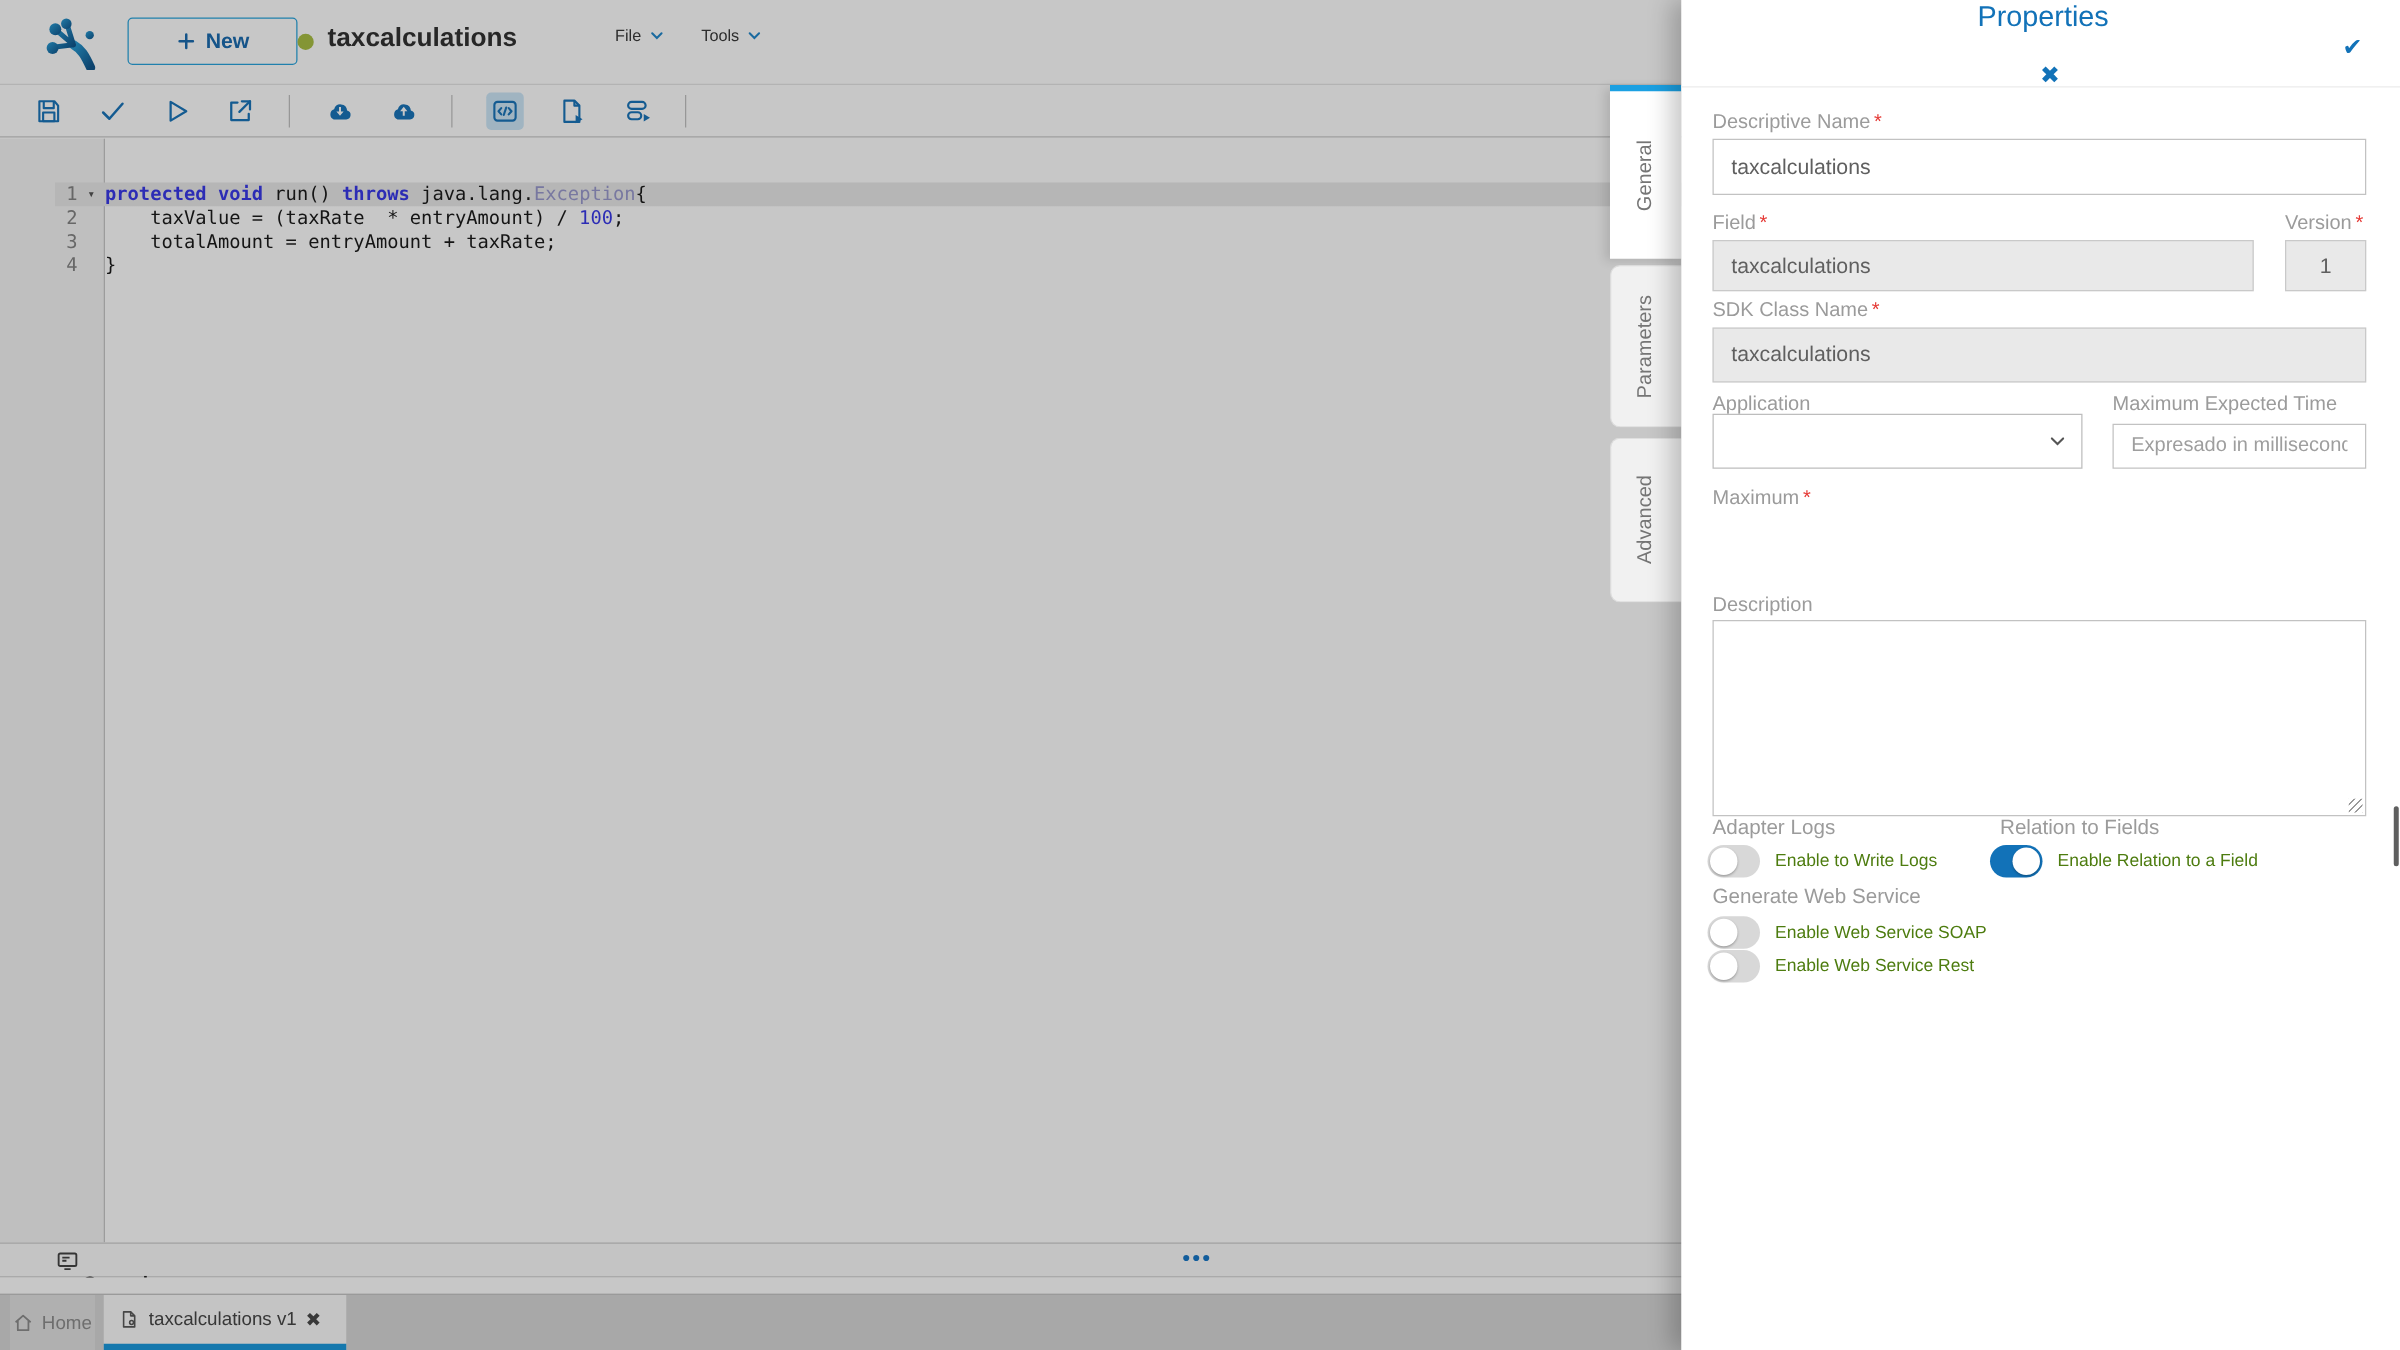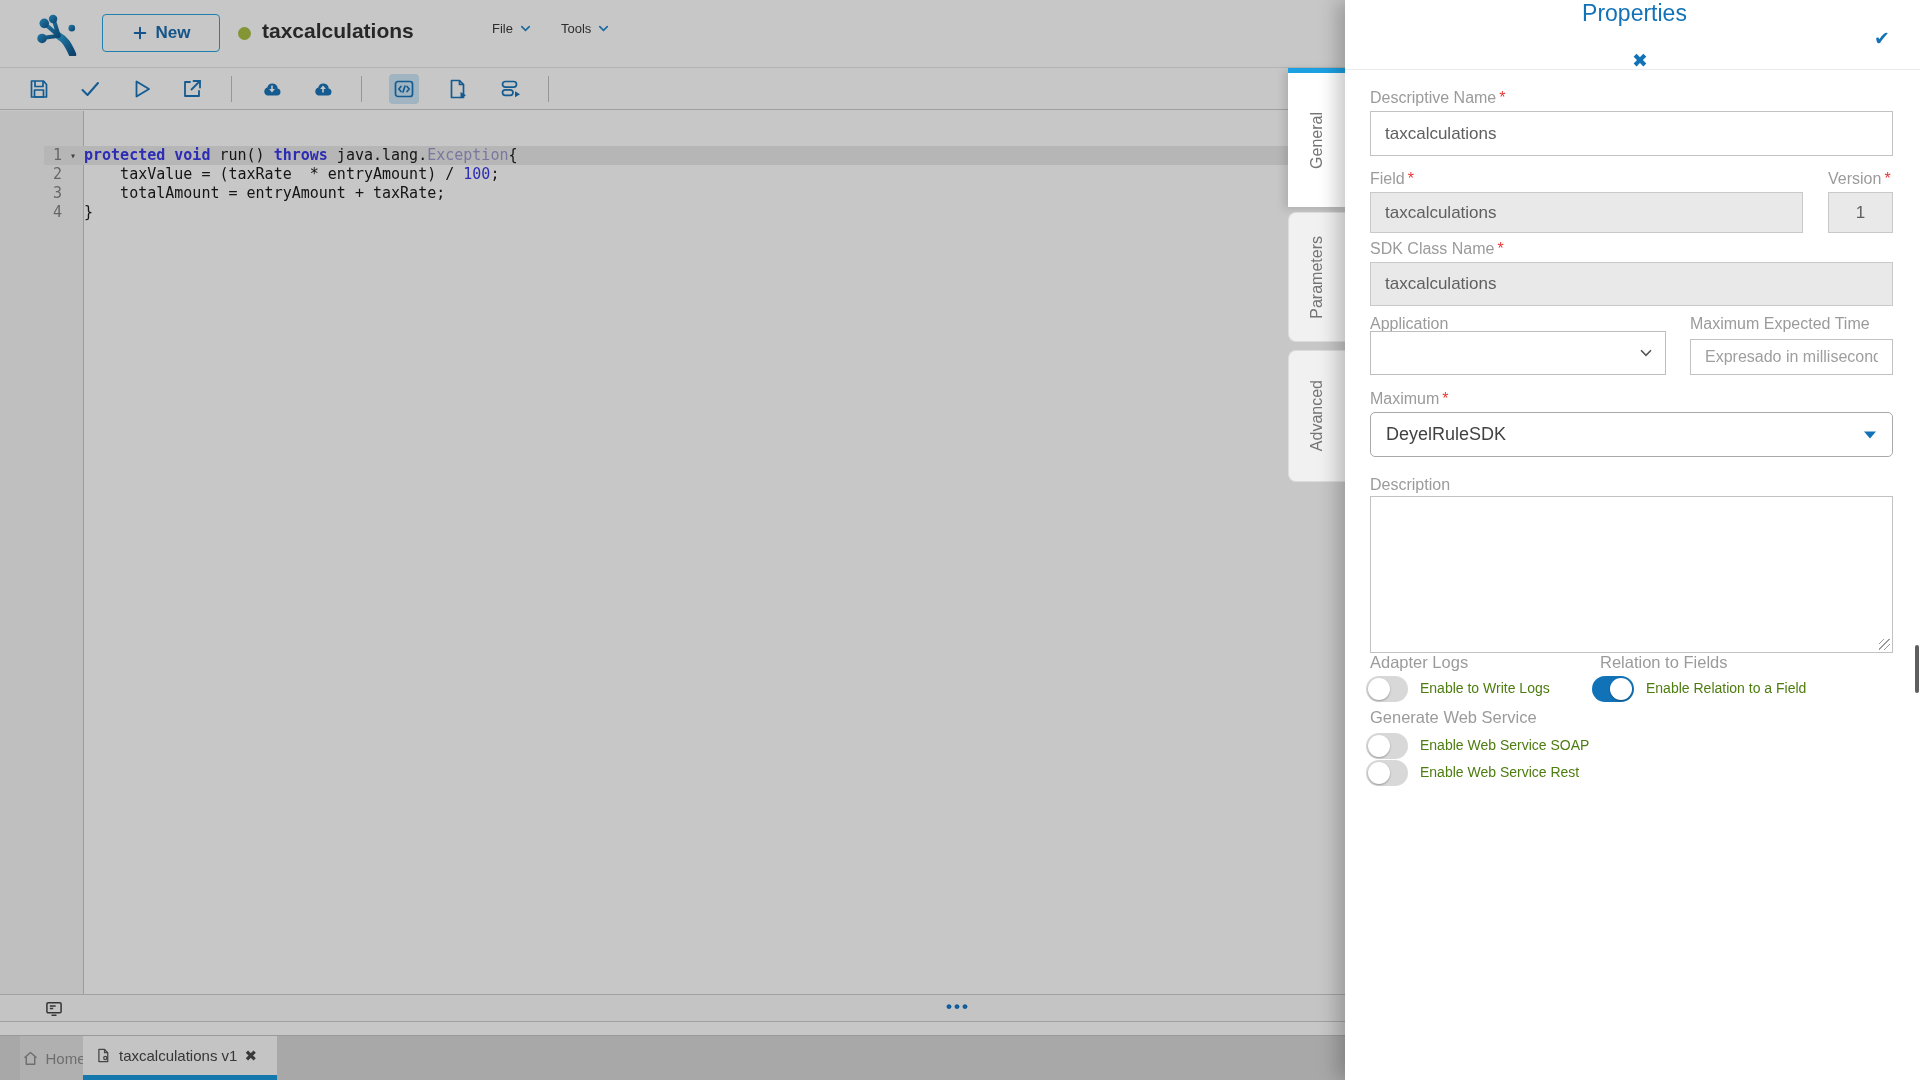--- a/index.html
+++ b/index.html
@@ -6,21 +6,21 @@
   html,body { width:1920px; height:1080px; overflow:hidden; background:#fff;
               font-family:"Liberation Sans", sans-serif; }
   .stage { position:relative; width:1920px; height:1080px; background:#fff; }
 
   
   .app { position:absolute; inset:0; background:#fff; }
 
   .topbar { position:absolute; left:0; top:0; width:100%; height:67px; background:#fff;
             display:flex; align-items:center; }
   .logo { position:absolute; left:34px; top:12px; width:44px; height:44px; }
-  .btn-new { position:absolute; left:102px; top:14px; width:118px; height:38px;
+  .btn-new { position:absolute; left:102px; top:14px; width:136px; height:38px;
              border:1px solid #2aa5de; border-radius:4px; background:#fff;
              display:flex; align-items:center; justify-content:center; gap:8px;
              color:#1b6cb0; font-size:17px; font-weight:600; }
   .status-dot { position:absolute; left:238px; top:27px; width:13px; height:13px;
                 border-radius:50%; background:#a9bf45; }
   .doc-title { position:absolute; left:262px; top:19px; font-size:21px; font-weight:bold; color:#333; }
   .menu { position:absolute; top:21px; display:flex; align-items:flex-end; gap:5px;
           font-size:13px; color:#3a3a3a; cursor:default; }
   .menu-file { left:492px; } .menu-tools { left:561px; }
 
@@ -51,21 +51,21 @@
                 display:flex; align-items:center; }
   .console-label { margin-left:66px; font-size:15.5px; font-weight:600; color:#222;margin-top:40px; }
   .console-icon { position:absolute; left:44px; top:4px; }
   .console-dots { position:absolute; left:946px; top:2px; color:#1878c8; font-size:17px;
                   font-weight:bold; letter-spacing:2px; }
 
   .strip { position:absolute; left:0; bottom:45px; width:100%; height:13px; background:#fff; }
 
   .tabbar { position:absolute; left:0; bottom:0; width:100%; height:45px; background:#d8d8d8;
             border-top:1px solid #c6c6c6; }
-  .tab-home { position:absolute; left:20px; top:0; width:68px; height:45px; background:#e2e2e2;
+  .tab-home { position:absolute; left:8px; top:0; width:68px; height:45px; background:#e2e2e2;
               display:flex; align-items:center; justify-content:center; gap:6px;
               font-size:15px; color:#8d8d8d; }
   .tab-active { position:absolute; left:83px; top:0; width:194px; height:45px; background:#fbfbfb;
                 display:flex; align-items:center; gap:7px; padding:0 10px 6px 12px;
                 font-size:15px; color:#474747; }
   .tab-underline { position:absolute; left:0; bottom:0; width:100%; height:6px; background:#1b9ade; }
   .tab-close { font-family:"DejaVu Sans", sans-serif; font-weight:bold; color:#4a4a4a; font-size:15px; }
 
   
   .overlay { position:absolute; inset:0; background:rgba(0,0,0,0.22); z-index:5; }
@@ -325,24 +325,20 @@
     <div class="fld-label" style="top:315px">Application</div>
     <div class="selectbox" style="top:331px; width:296px; height:44px">
       <svg class="chev" width="18" height="18" viewBox="0 0 24 24">
         <path d="M6 9l6 6 6-6" stroke="#555" stroke-width="2.2" fill="none" stroke-linecap="round"></path>
       </svg>
     </div>
     <div class="fld-label" style="top:315px; left:345px">Maximum Expected Time</div>
     <input class="inp" style="top: 339px; left: 345px; width: 203px; height: 36px; font-size: 16px;" placeholder="Expresado in milliseconds">
 
     <div class="fld-label" style="top:390px"><span>Maximum</span><span class="req">*</span></div>
-    <div class="selectbox" style="top:412px; width:523px; height:45px; border-radius:5px; border-color:#a9a9a9">
-      <span class="adapter-text">DeyelRuleSDK</span>
-      <span class="caret-blue"></span>
-    </div>
 
     <div class="fld-label" style="top:476px">Description</div>
     <textarea class="txtarea" style="top: 496px;"></textarea>
     <div class="resize-grip" style="right:30px; top:639px; position:absolute"></div>
 
     <div class="sect-label" style="top:653px; left:25px">Adapter Logs</div>
     <div class="sect-label" style="top:653px; left:255px">Relation to Fields</div>
 
     <div class="toggle" style="top:676px; left:21px">
         <span class="knob"></span>

